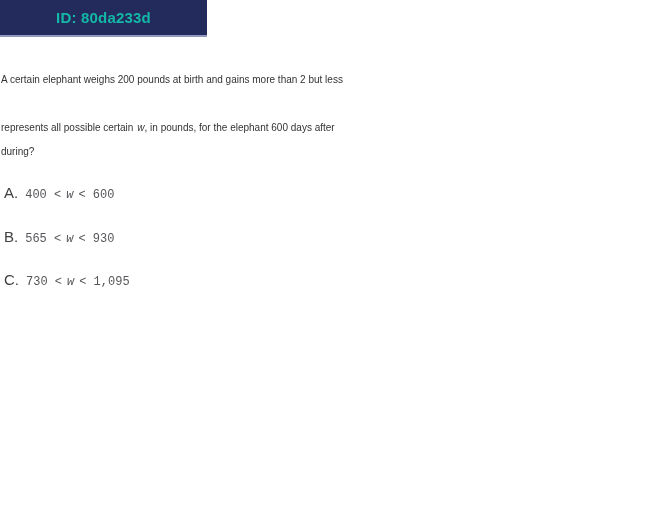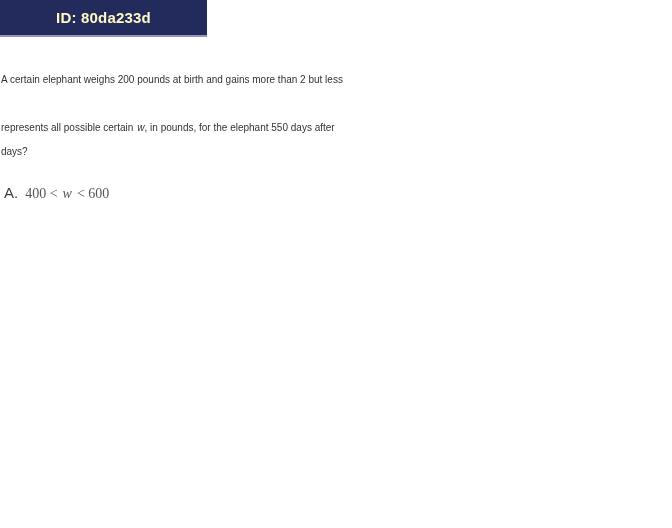--- a/index.html
+++ b/index.html
@@ -20,21 +20,21 @@
     top: 0;
     width: 207px;
     height: 35px;
     background: #232a5c;
     border-bottom: 2px solid #9298c0;
     display: flex;
     align-items: center;
     justify-content: center;
   }
   .id-badge-label {
-    color: #fef9c3;
+    color: #14b8a6;
     font-size: 15px;
     font-weight: bold;
     letter-spacing: 0.2px;
   }
   .question {
     position: absolute;
     left: 1px;
     top: 68px;
     width: 600px;
     font-size: 10px;
@@ -54,40 +54,46 @@
     line-height: 18px;
     margin-bottom: 23.5px;
     white-space: nowrap;
   }
   .option-letter {
     font-size: 15px;
     color: #3f3f3f;
     margin-right: 7px;
   }
   .option-math {
-    font-family: Liberation Serif, serif;
-    font-size: 14px;
+    font-family: Liberation Mono, monospace;
+    font-size: 12px;
     color: #56575b;
   }
   .mvar {
     font-style: italic;
     margin: 0 5px;
   }
 </style>
 </head>
 <body>
 
 <div class="id-badge">
   <span class="id-badge-label">ID: 80da233d</span>
 </div>
 
 <div class="question">
   <span>A certain elephant weighs 200 pounds at birth and gains more than 2 but less</span><br>
   <br>
-  <span>represents all possible certain</span><i class="qvar">w</i><span>, in pounds, for the elephant 550 days after</span><br>
-  <span>days?</span>
+  <span>represents all possible certain</span><i class="qvar">w</i><span>, in pounds, for the elephant 600 days after</span><br>
+  <span>during?</span>
 </div>
 
 <div class="options">
   <div class="option">
     <span class="option-letter">A.</span><span class="option-math"><span>400 &lt;</span><i class="mvar">w</i><span>&lt; 600</span></span>
   </div>
+  <div class="option">
+    <span class="option-letter">B.</span><span class="option-math"><span>565 &lt;</span><i class="mvar">w</i><span>&lt; 930</span></span>
+  </div>
+  <div class="option">
+    <span class="option-letter">C.</span><span class="option-math"><span>730 &lt;</span><i class="mvar">w</i><span>&lt; 1,095</span></span>
+  </div>
 </div>
 
 </body></html>

